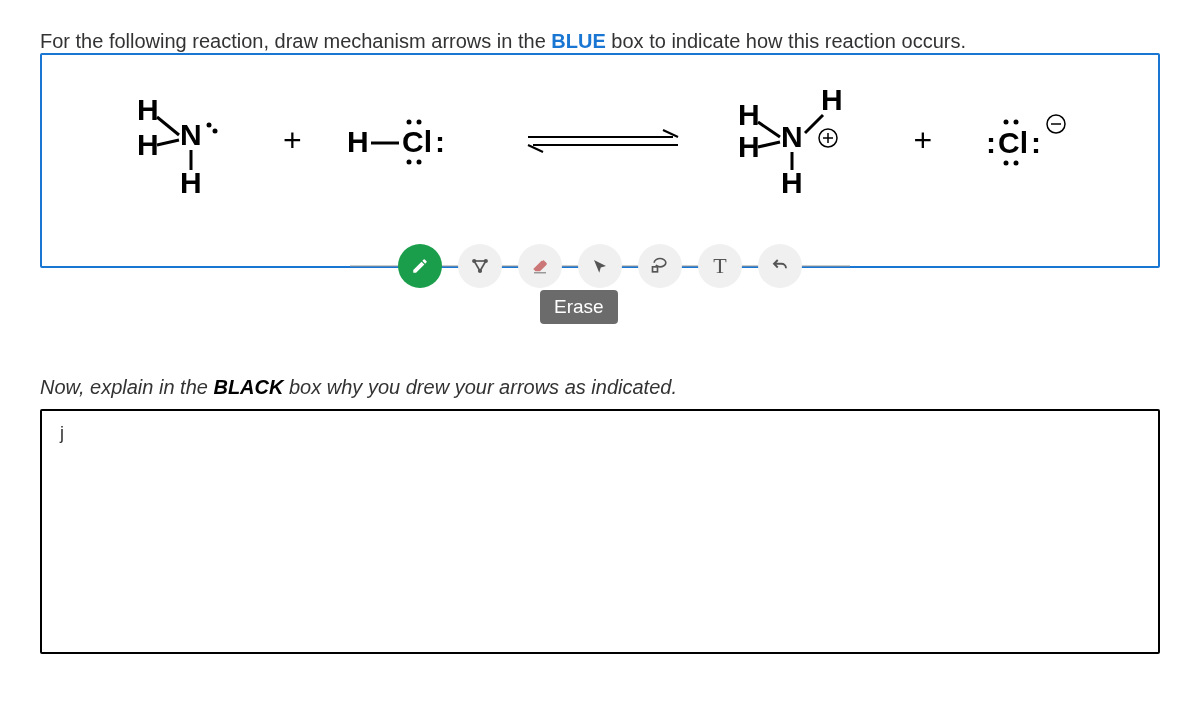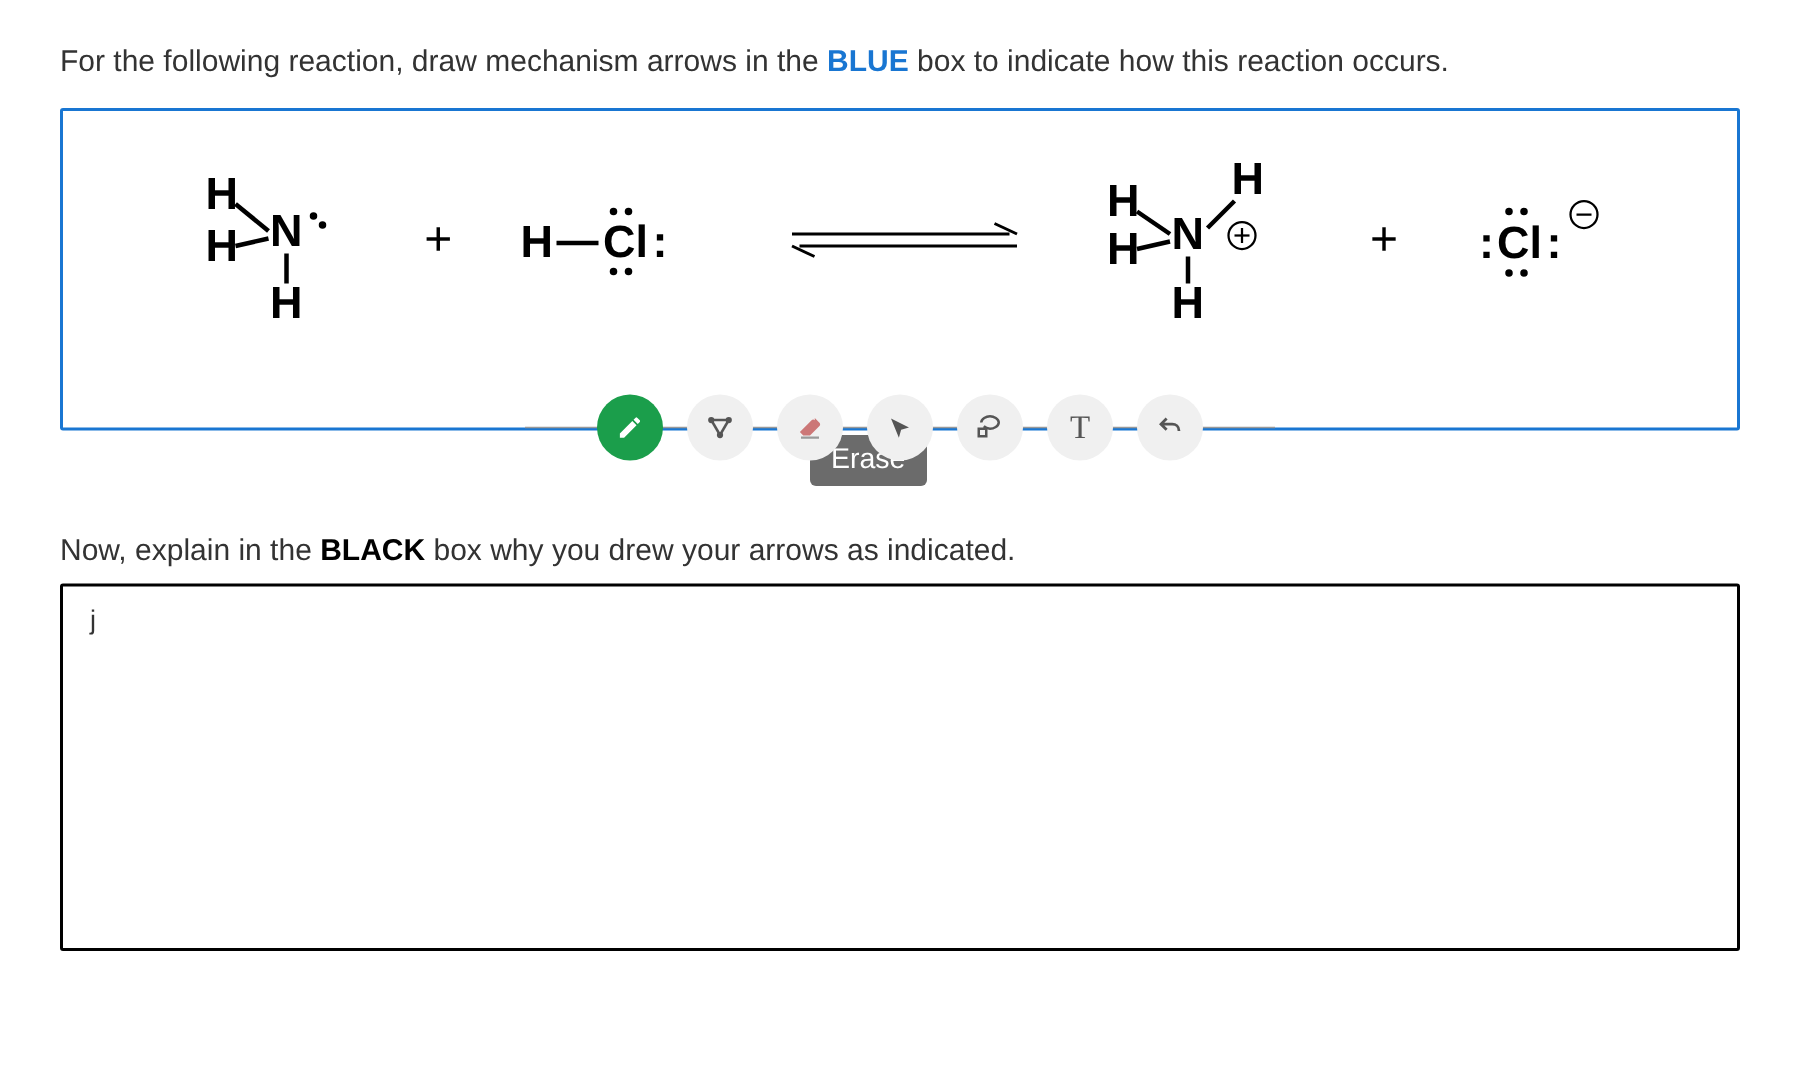--- a/index.html
+++ b/index.html
@@ -9,21 +9,21 @@
     }
     body {
       font-family: -apple-system, BlinkMacSystemFont, 'Segoe UI', Arial, sans-serif;
       background: #fff;
       padding: 30px 40px;
       color: #333;
     }
     .prompt-text {
       font-size: 20px;
       color: #333;
-      margin-bottom: 19px;
+      margin-bottom: 0;
       font-weight: 400;
     }
     .blue-word {
       color: #1976d2;
       font-weight: 600;
     }
     .black-word {
       color: #000;
       font-weight: 700;
     }
@@ -112,22 +112,23 @@
       transform: translateX(-60px);
       background: #6b6b6b;
       color: #fff;
       padding: 6px 14px;
       border-radius: 4px;
       font-size: 19px;
     }
     .explain-prompt {
       font-size: 20px;
       color: #333;
-      margin-top: 69px;
+      margin-top: 108px;
       margin-bottom: 10px;
+      font-style: italic;
     }
     .black-box {
       border: 2px solid #000;
       border-radius: 2px;
       min-height: 245px;
       padding: 12px 18px;
       font-size: 18px;
       color: #333;
       outline: none;
     }

